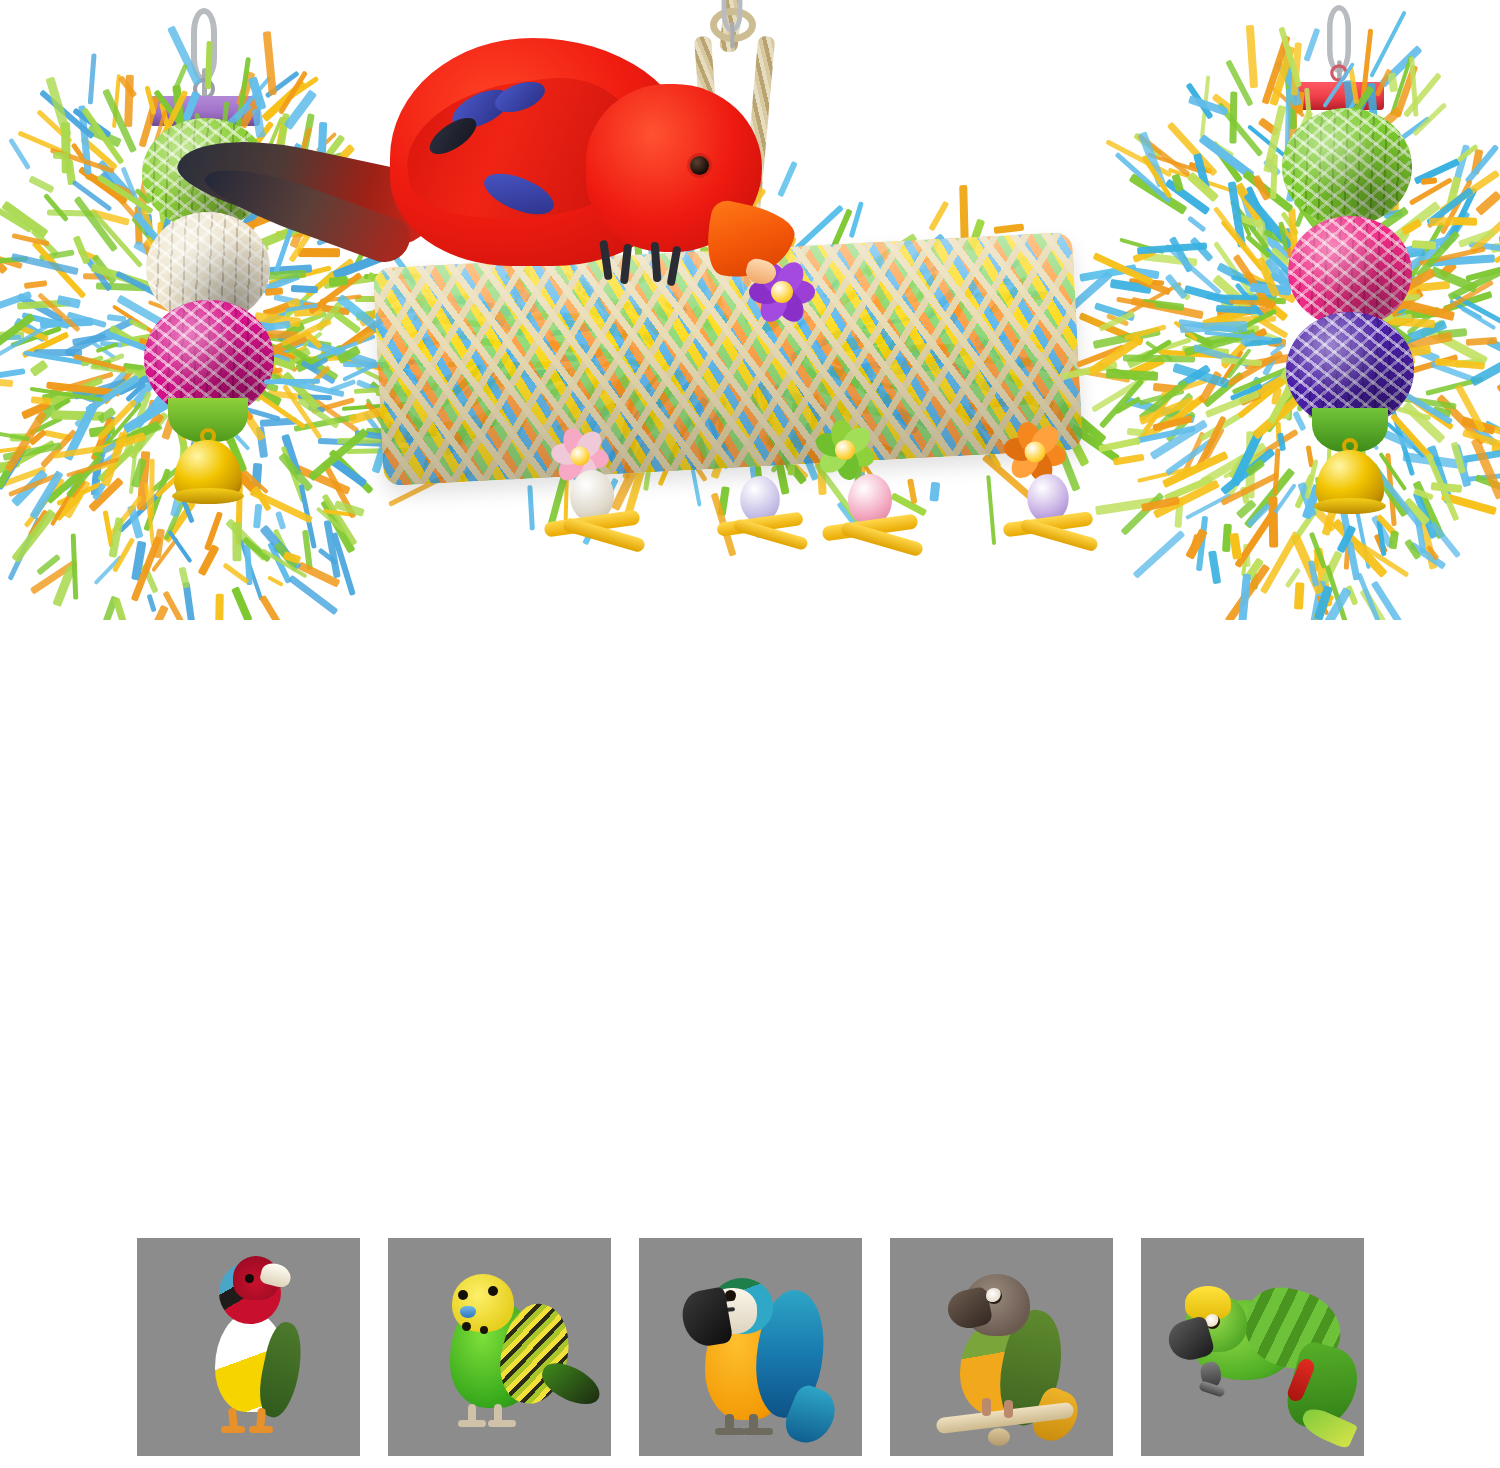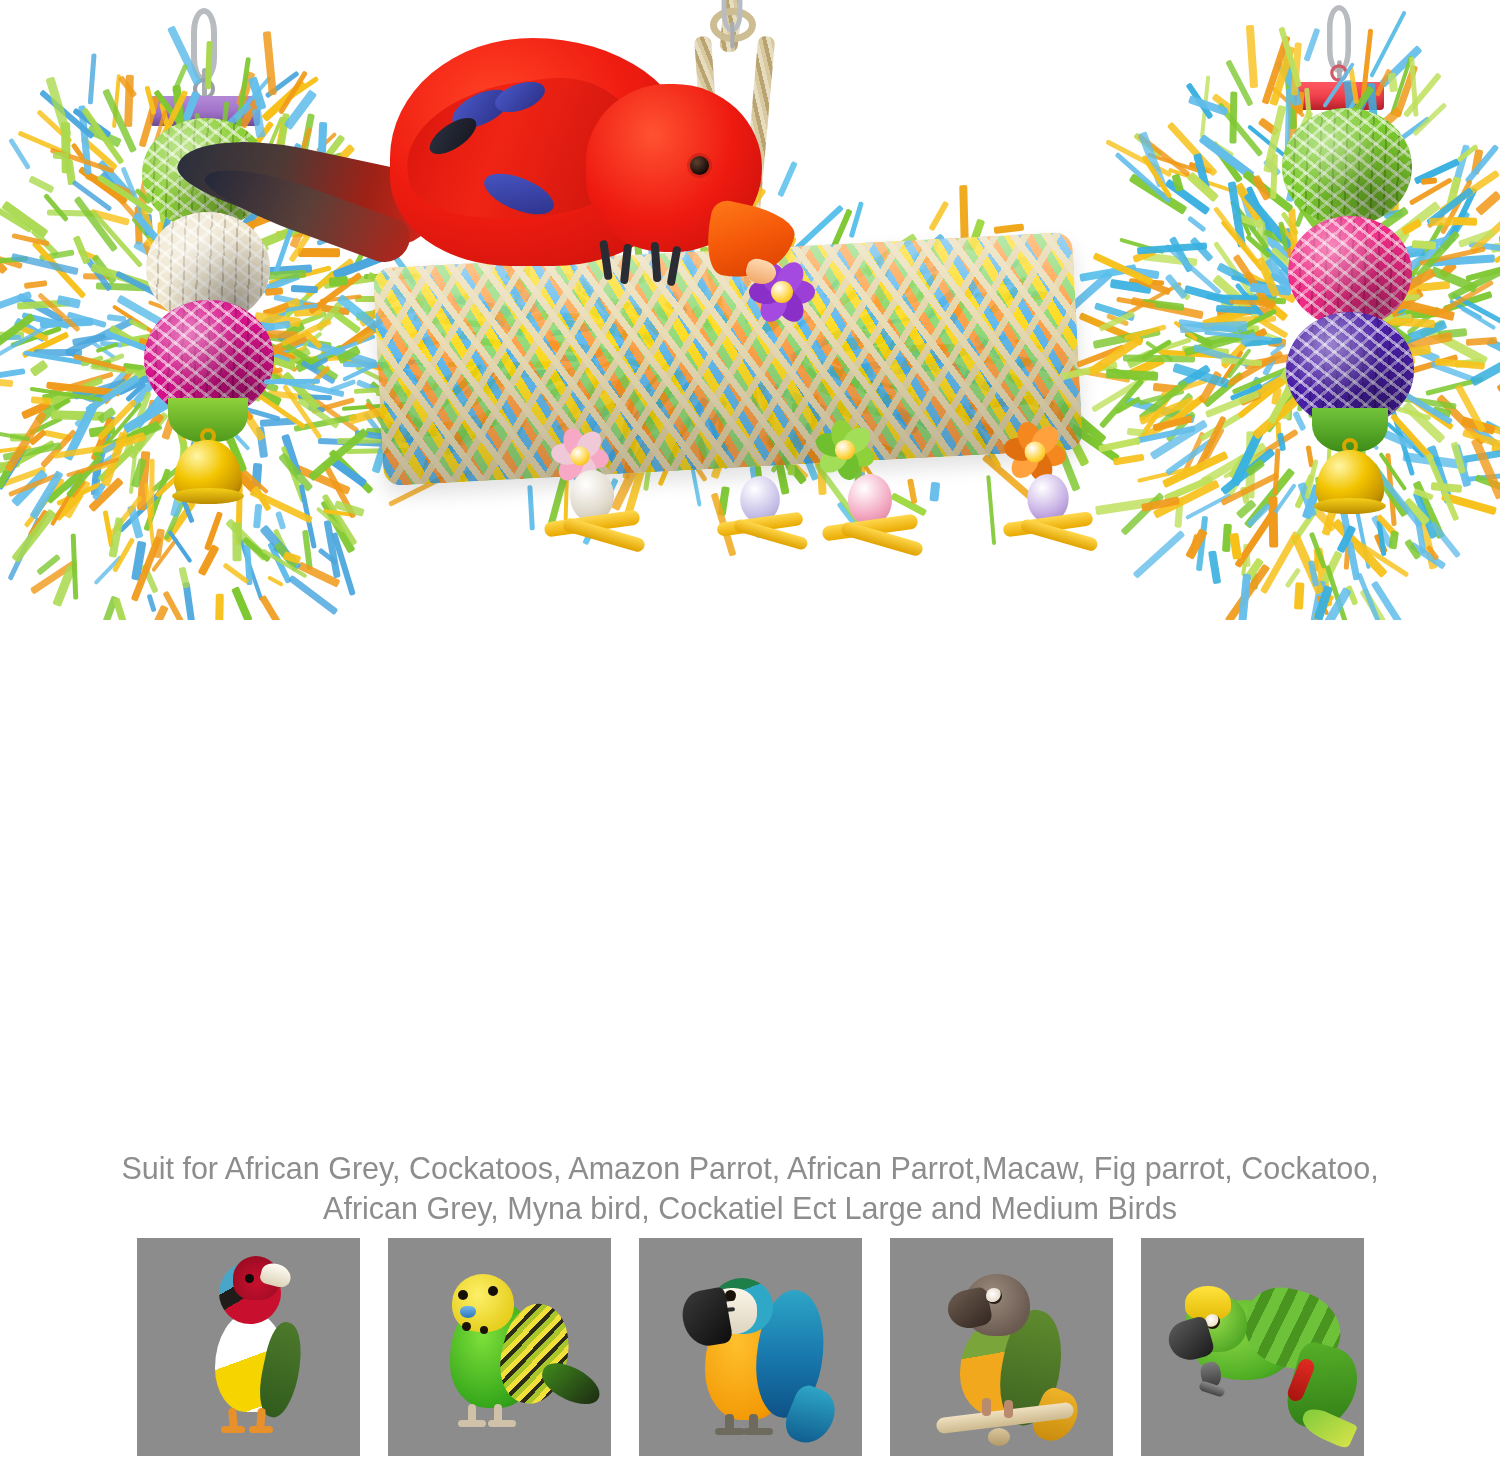--- a/index.html
+++ b/index.html
@@ -1638,24 +1638,20 @@
         <span class="dot"></span>
         <span class="btext">Unique Design</span>
       </div>
       <div class="bullet">
         <span class="dot"></span>
         <span class="btext">Hours of Fun</span>
       </div>
     </div>
   </div>
 
-  <div class="caption">
-    <div>Suit for African Grey, Cockatoos, Amazon Parrot, African Parrot,Macaw, Fig parrot, Cockatoo,</div>
-    <div>African Grey, Myna bird, Cockatiel Ect Large and Medium Birds</div>
-  </div>
 
   <div class="thumbs">
 
     <div class="thumb">
       <div class="bird">
         <div class="el" style="left:78px; top:74px; width:72px; height:100px;
              background:linear-gradient(160deg,#ffffff 0 46%,#f6d400 46% 88%,#fffdf0 88%);
              border-radius:50% 50% 42% 42%/56% 56% 44% 44%;"></div>
         <div class="el" style="left:126px; top:84px; width:36px; height:96px;
              background:linear-gradient(190deg,#4e7a2c,#2f5a1c); border-radius:40% 60% 50% 50%; transform:rotate(12deg);"></div>

